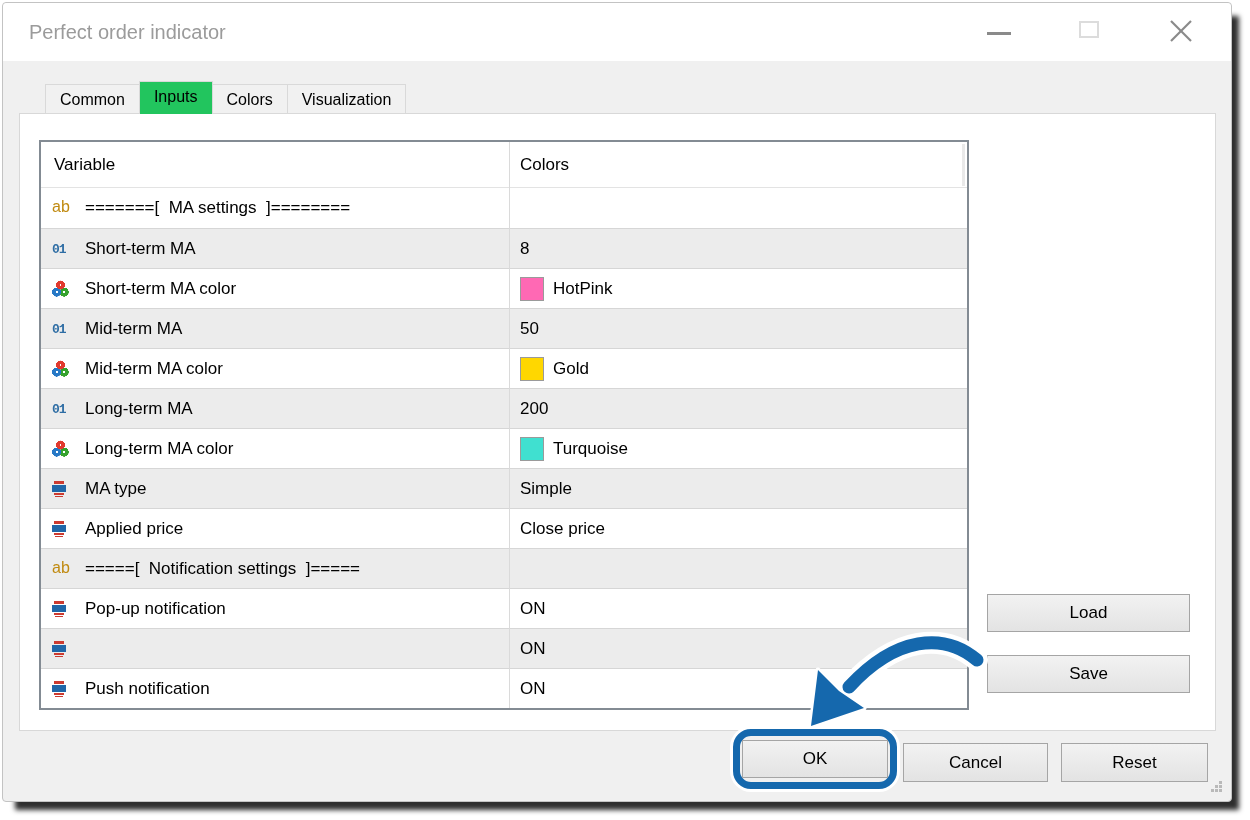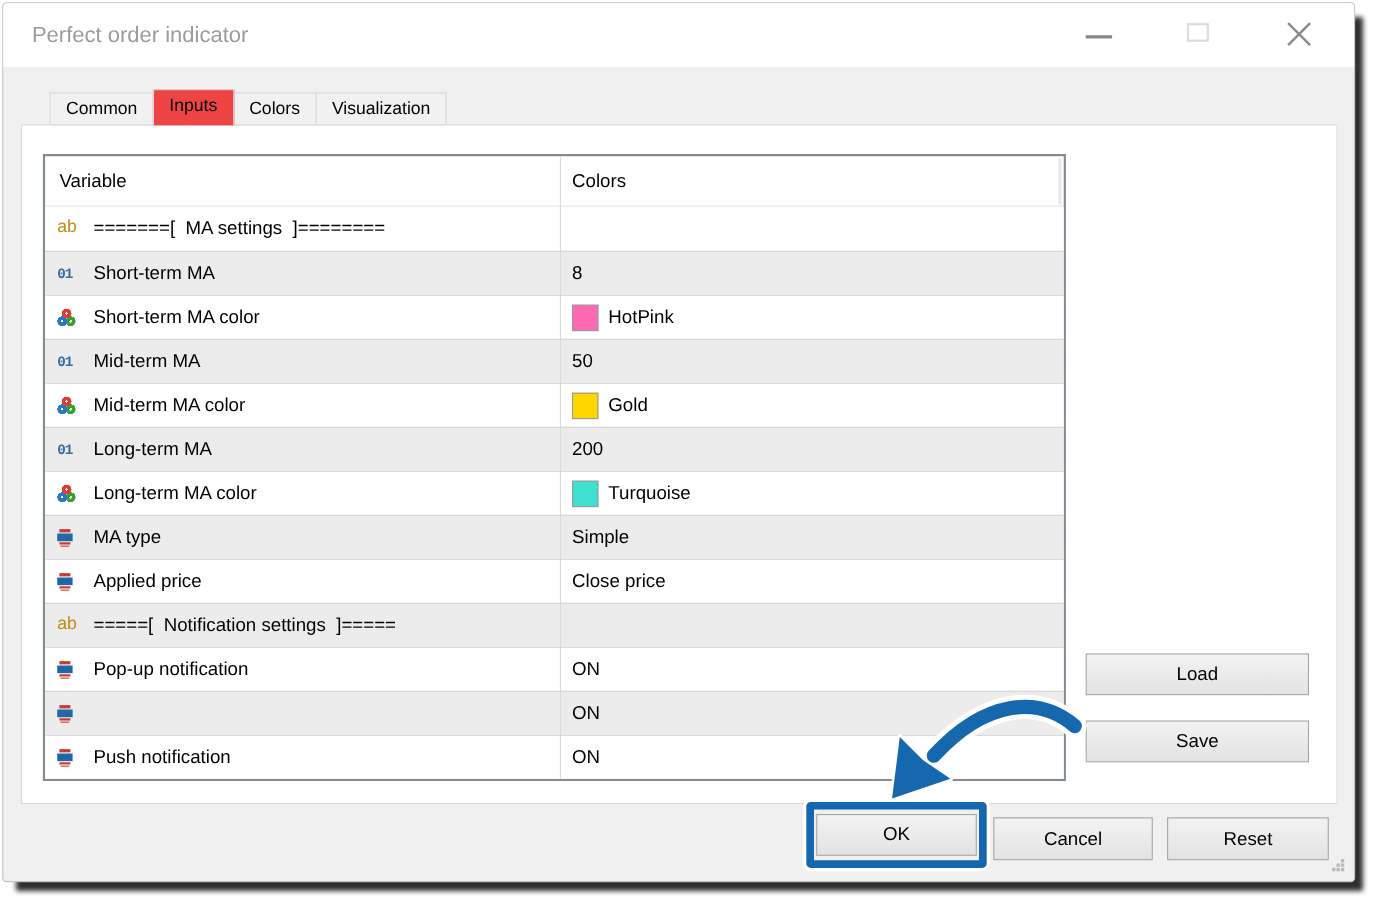--- a/index.html
+++ b/index.html
@@ -16,21 +16,21 @@
   .title { position:absolute; left:26px; top:0; line-height:58px; font-size:20px; color:#9b9b9b; }
   .ctrl-min  { position:absolute; left:984px;  top:29px; width:24px; height:3px; background:#8a8a8a; }
   .ctrl-max  { position:absolute; left:1076px; top:18px; width:20px; height:17px; border:2px solid #dcdcdc; }
   .ctrl-close{ position:absolute; left:1164px; top:14px; width:28px; height:28px; }
 
   
   .tabbar { position:absolute; left:16px; top:78px; height:33px; display:flex;
             align-items:flex-end; z-index:5;padding-left:26px; }
   .tab { height:30px; line-height:29px; padding:0 14px; font-size:16px; color:#000;
          background:#f1f1f1; border:1px solid #d9d9d9; margin-right:-1px; text-align:center; }
-  .tab.active { height:33px; line-height:30px; background:#ef4444; border-bottom:none; z-index:6; }
+  .tab.active { height:33px; line-height:30px; background:#22c55e; border-bottom:none; z-index:6; }
 
   
   .panel { position:absolute; left:16px; top:110px; width:1197px; height:618px;
            background:#fff; border:1px solid #d8d8d8; }
 
   
   .table { position:absolute; left:19px; top:26px; width:930px;
            border:2px solid #838b93; background:#fff; }
   .thead { position:relative; height:46px; border-bottom:1px solid #e3e3e3;text-decoration:underline; }
   .th-variable { position:absolute; left:13px;  line-height:46px; font-size:17px; }
@@ -67,21 +67,21 @@
             border:1px solid #9a9a9a; z-index:3; }
 
   
   .btn { position:absolute; background:linear-gradient(#f2f2f2,#e3e3e3);
          border:1px solid #a5a5a5; font-family:inherit; font-size:17px; color:#000;
          text-align:center; }
   .btn-load { left:967px; top:480px; width:203px; height:38px; }
   .btn-save { left:967px; top:541px; width:203px; height:38px; }
 
   .ok-wrap { position:absolute; left:730px; top:726px; width:164px; height:60px;
-             border:7px solid var(--accent,#1568ad); border-radius:4px;
+             border:7px solid var(--accent,#1568ad); border-radius:18px;
              box-shadow:0 0 0 3px #fff; background:#f0f0f0;
              display:flex; align-items:center; justify-content:center; z-index:4; }
   .btn-ok     { position:static; width:146px; height:38px; }
   .btn-cancel { left:900px;  top:740px; width:145px; height:39px; }
   .btn-reset  { left:1058px; top:740px; width:147px; height:39px; }
 
   
   .grip { position:absolute; right:7px; bottom:7px; width:14px; height:14px; }
   .grip i { position:absolute; left:1px; top:9px; width:3px; height:3px; background:#b9b9b9;
             box-shadow:4px 0 #b9b9b9, 8px 0 #b9b9b9, 4px -4px #b9b9b9,

